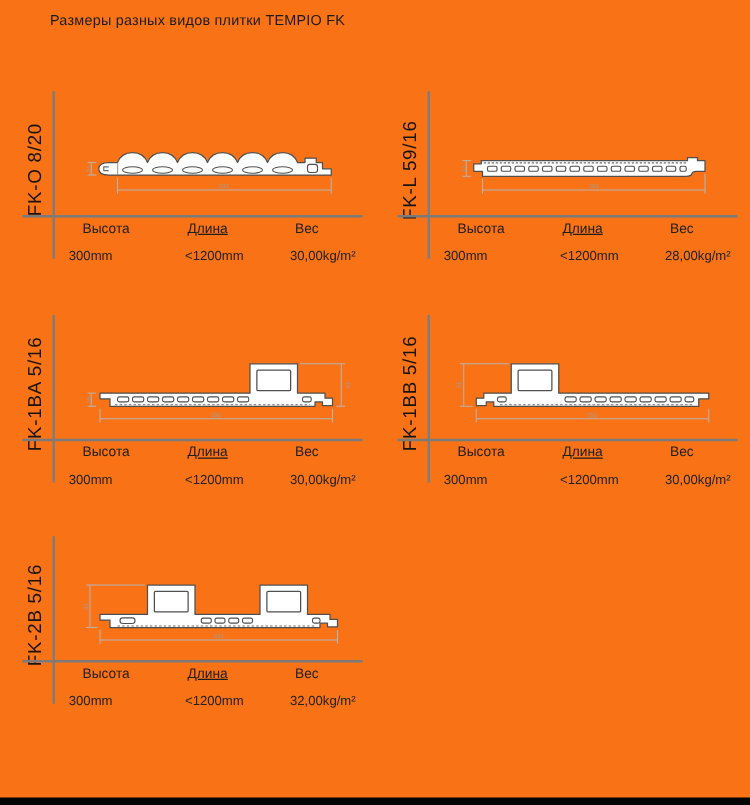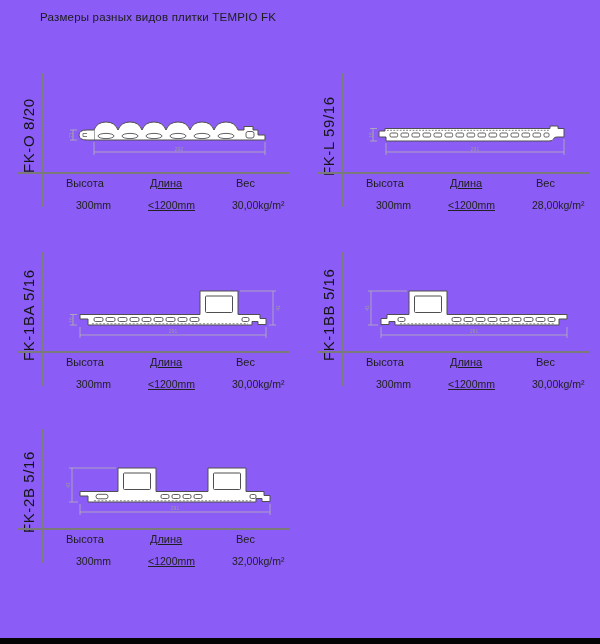--- a/index.html
+++ b/index.html
@@ -1,18 +1,18 @@
 <!DOCTYPE html>
 <html><head>
 <meta charset="utf-8">
 <style>
   * { margin:0; padding:0; box-sizing:border-box; }
   html,body { background:#ffffff; }
   .page {
-    position:relative; width:600px; height:644px; background:#8b5cf6;
+    position:relative; width:600px; height:644px; background:#f97316;
     font-family:"Liberation Sans", sans-serif; overflow:hidden;
   }
   .title {
     position:absolute; left:40px; top:11px;
     font-size:11.5px; color:#1c1c1c; letter-spacing:0.2px;
   }
   .panel { position:absolute; width:288px; height:165px; }
   .p1 { left:12px;  top:66px;  }
   .p2 { left:312px; top:66px;  }
   .p3 { left:12px;  top:245px; }
@@ -29,21 +29,21 @@
     font-size:15px; color:#141414; letter-spacing:0.6px; white-space:nowrap;
   }
   .drawing { position:absolute; left:42px; top:36px; width:230px; height:68px; }
   .divider {
     position:absolute; left:6px; top:106px; width:272px; height:2px;
     background:#7a7a7a;
   }
   .th { position:absolute; top:111px; font-size:11px; color:#1e1e1e; }
   .td { position:absolute; top:133px; font-size:10.5px; color:#222222; }
   .c1 { left:54px; } .c2 { left:138px;text-decoration:underline; } .c3 { left:224px; }
-  .d1 { left:64px; } .d2 { left:136px;text-decoration:underline; } .d3 { left:220px; }
+  .d1 { left:43px; } .d2 { left:136px; } .d3 { left:220px; }
   .bottom-bar {
     position:absolute; left:0; bottom:0; width:600px; height:6px; background:#050505;
   }
   svg .outline { fill:#ffffff; stroke:#4f4f4f; stroke-width:1; stroke-linejoin:round; }
   svg .slot    { fill:#ffffff; stroke:#4f4f4f; stroke-width:0.9; }
   svg .inner   { fill:#ffffff; stroke:#4f4f4f; stroke-width:1; }
   svg .dim     { stroke:#b5b5b5; stroke-width:0.8; fill:none; }
   svg .serr    { stroke:#6e6e6e; stroke-width:0.9; fill:none; }
   svg .dimtxt  { fill:#9c9c9c; font-size:5px; font-family:"Liberation Sans", sans-serif; }
 </style>

